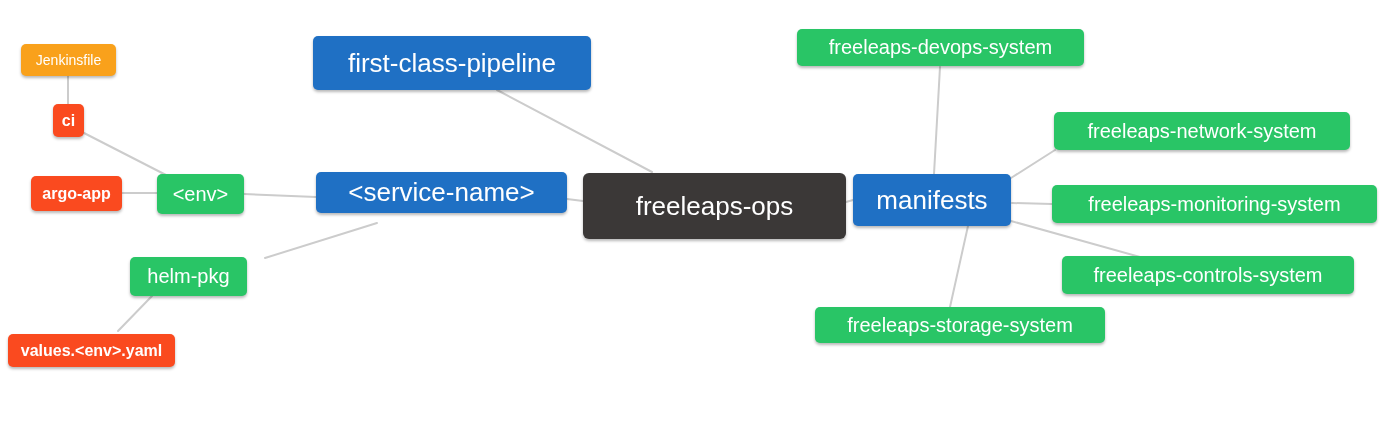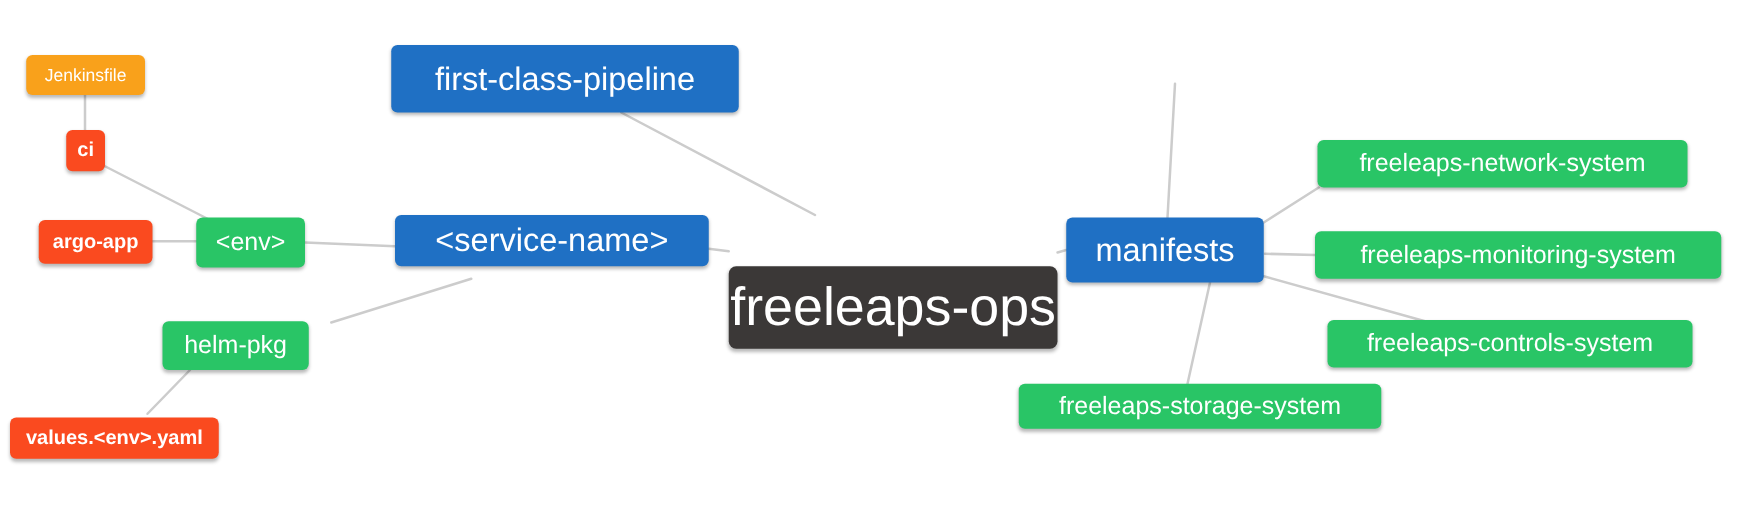--- a/index.html
+++ b/index.html
@@ -32,21 +32,21 @@
     display: flex;
     align-items: center;
     justify-content: center;
     color: var(--node-text, #ffffff);
     border-radius: 5px;
     box-shadow: 0 2px 3px rgba(0,0,0,0.28);
     white-space: nowrap;
     cursor: pointer;
     user-select: none;
   }
-  .d0 { background: var(--depth0-bg, #3b3837); font-size: 43px; border-radius: 6px; margin-top: 40px; }
+  .d0 { background: var(--depth0-bg, #3b3837); font-size: 26px; border-radius: 6px; }
   .d1 { background: var(--depth1-bg, #1f70c4); font-size: 26px; }
   .d2 { background: var(--depth2-bg, #29c566); font-size: 20px; }
   .d3 { background: var(--depth3-bg, #fa4a1f); font-size: 16px; font-weight: bold; }
   .d4 { background: var(--depth4-bg, #f9a11b); font-size: 14px; margin-top: 19px; }
 </style>
 </head>
 <body>
 
 <div id="canvas">
 
@@ -72,20 +72,21 @@
   <div class="node d1" style="left:313px;top:36px;width:278px;height:54px">first-class-pipeline</div>
 
   <div class="node d1" style="left:316px;top:172px;width:251px;height:41px">&lt;service-name&gt;</div>
 
   <div class="node d1" style="left:853px;top:174px;width:158px;height:52px">manifests</div>
 
   <div class="node d2" style="left:157px;top:174px;width:87px;height:40px">&lt;env&gt;</div>
 
   <div class="node d2" style="left:130px;top:257px;width:117px;height:39px">helm-pkg</div>
 
+  <div class="node d2" style="left:797px;top:29px;width:287px;height:37px">freeleaps-devops-system</div>
 
   <div class="node d2" style="left:1054px;top:112px;width:296px;height:38px">freeleaps-network-system</div>
 
   <div class="node d2" style="left:1052px;top:185px;width:325px;height:38px">freeleaps-monitoring-system</div>
 
   <div class="node d2" style="left:1062px;top:256px;width:292px;height:38px">freeleaps-controls-system</div>
 
   <div class="node d2" style="left:815px;top:307px;width:290px;height:36px">freeleaps-storage-system</div>
 
   <div class="node d3" style="left:53px;top:104px;width:31px;height:33px">ci</div>

